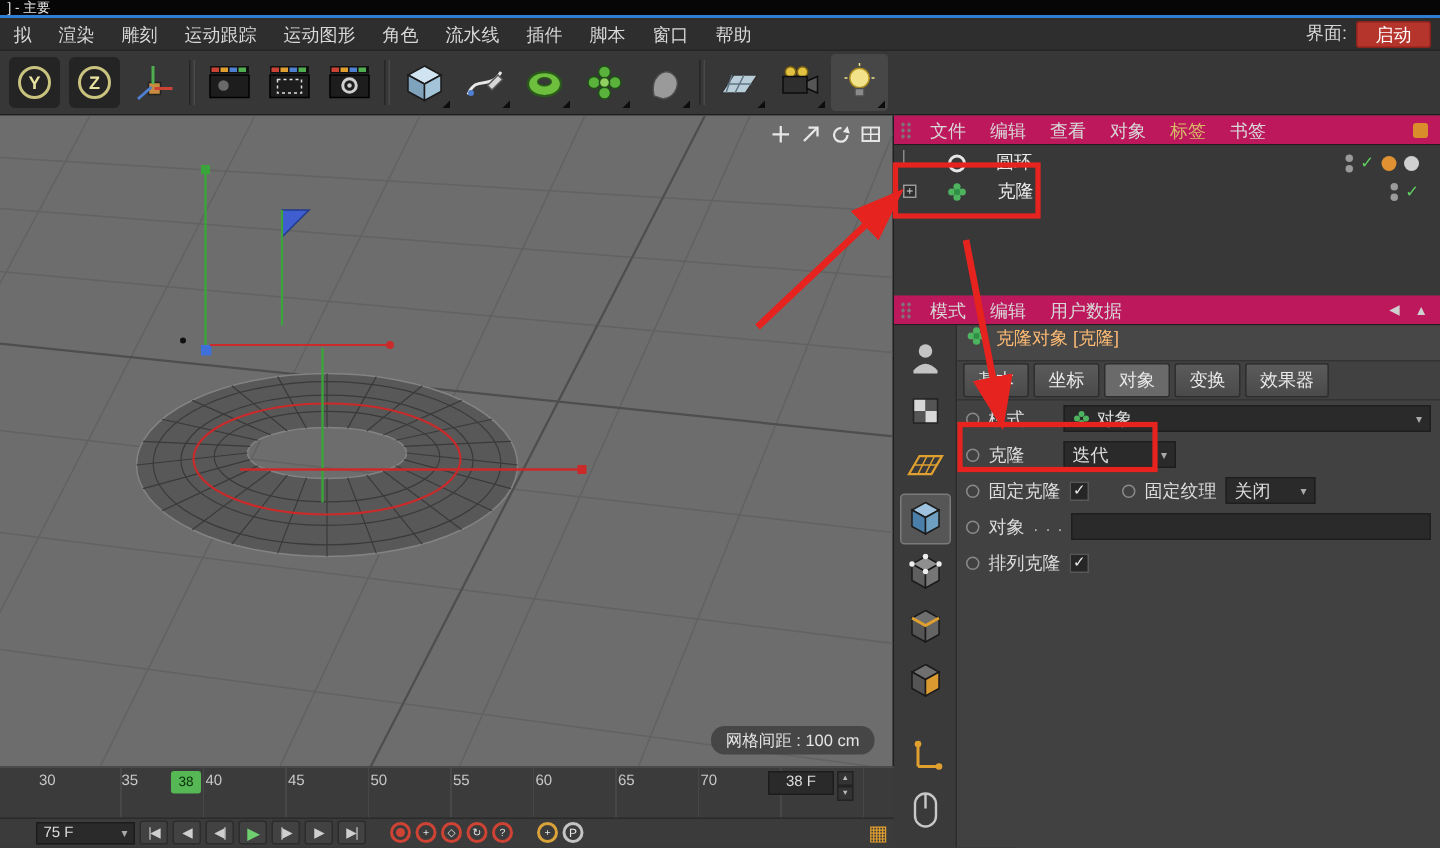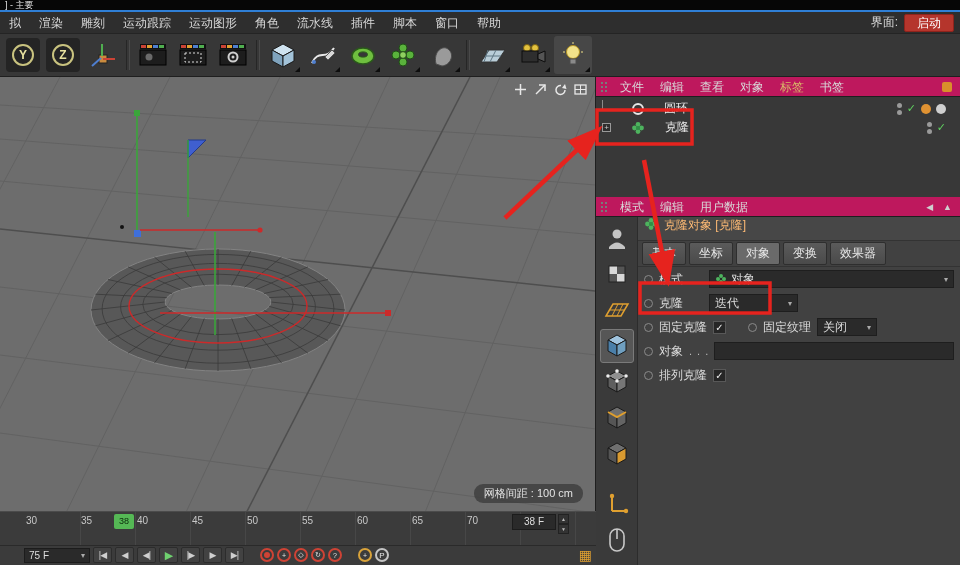--- a/index.html
+++ b/index.html
@@ -536,21 +536,21 @@
                 <circle cx="6" cy="9" r="2" fill="#4db35e"></circle>
             </svg>
             <span>对象</span>
             <span class="dd">▾</span>
           </div>
         </div>
 
         <div class="p-row">
           <span class="keydot"></span>
           <span class="p-label w44">克隆</span>
-          <div class="dropfield" style="width:89px">
+          <div class="dropfield" style="width:75px">
             <span>迭代</span>
             <span class="dd">▾</span>
           </div>
         </div>
 
         <div class="p-row">
           <div class="group1">
             <span class="keydot"></span>
             <span class="p-label">固定克隆</span>
             <span class="checkbox">✓</span>

